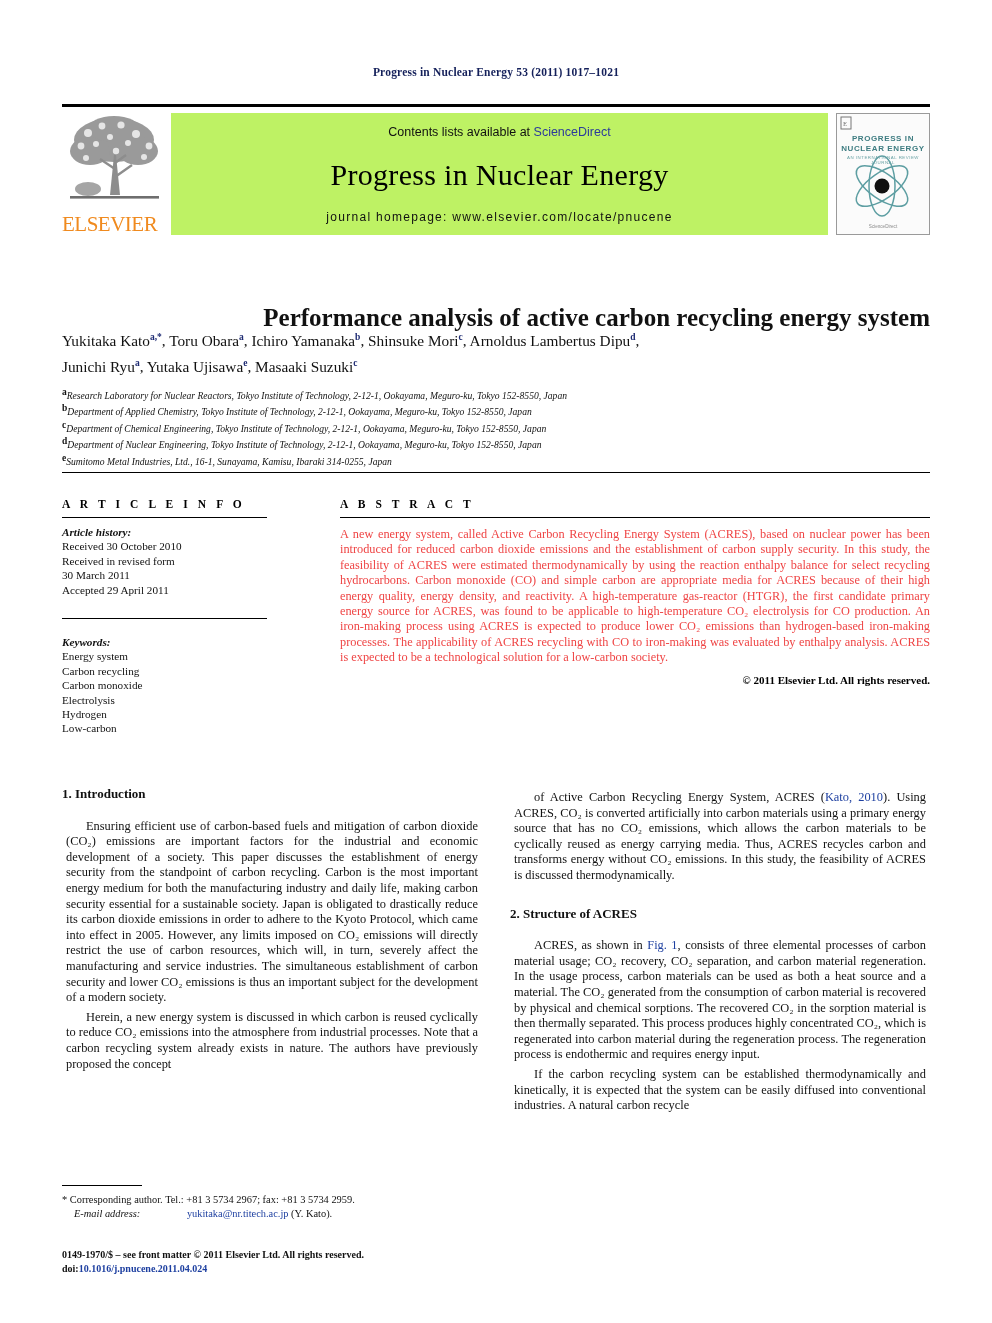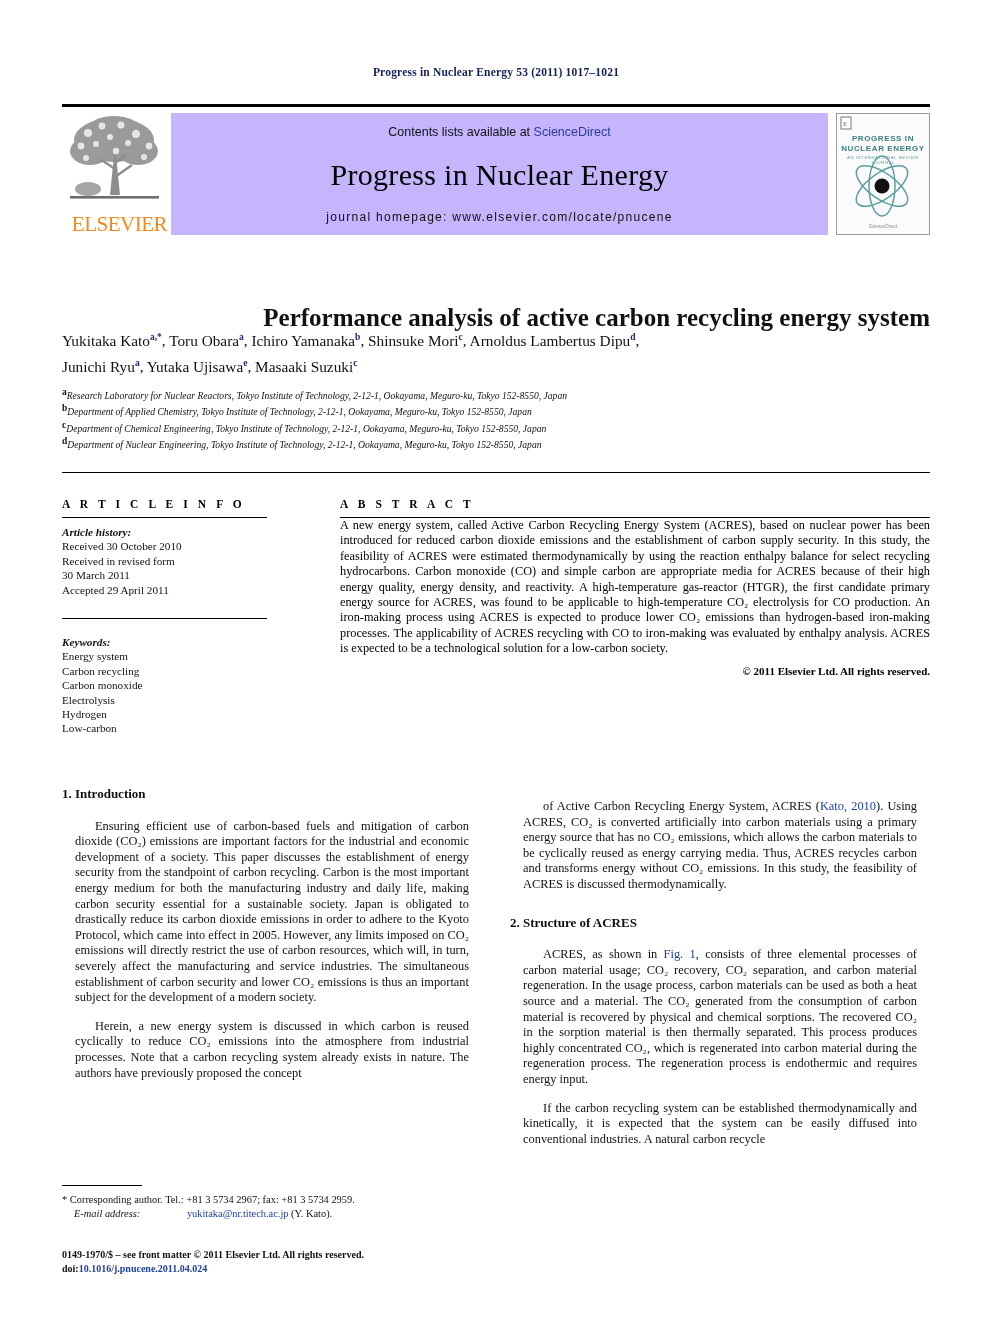--- a/index.html
+++ b/index.html
@@ -52,30 +52,30 @@
   .elsevier-logo {
     width: 105px;
     position: relative;
     flex: none;
   }
   .tree-svg { position:absolute; left:4px; top:0px; }
   .elsevier-word {
     position: absolute;
     left: 0; bottom: 0px;
     width: 105px;
-    text-align: right;
+    text-align: left;
     font-family: "Liberation Serif", serif;
     font-size: 21px;
     color: #f08a1e;
     letter-spacing: -0.5px;
     line-height: 1;
   }
   .journal-band {
     flex: 1;
-    background: #c4b5fd;
+    background: #bef264;
     position: relative;
     margin-left: 4px;
     margin-right: 8px;
   }
   .contents-line {
     position: absolute;
     top: 12px; left: 0; width: 100%;
     text-align: center;
     font-family: "Liberation Sans", sans-serif;
     font-size: 12.5px;
@@ -203,24 +203,25 @@
   .info-body {
     margin-top: 7px;
     font-size: 11.2px;
     line-height: 14.4px;
     color: #111;
   }
   .info-body .ital { font-style: italic; font-weight: bold; }
   .info-gap { height: 17px; }
   .kw-rule { border-top: 1.6px solid #000; margin: 4px 0 6px 0; }
   .abs-body {
+    margin-top: 9px;
     font-size: 12.3px;
     line-height: 15.4px;
     text-align: justify;
-    color: #000000;
+    color: #ef4444;
   }
   .abs-copy {
     margin-top: 8px;
     text-align: right;
     font-size: 11px;
     font-weight: bold;
   }
 
   
   .col {
@@ -234,21 +235,21 @@
   }
   #col-left  { left: 62px; }
   #col-right { left: 510px; }
   .h2 {
     font-size: 13px;
     font-weight: bold;
     margin: 0 0 17px 0;
     text-align: left;
   }
   .h2.spaced { margin-top: 22px; }
-  p.para { margin: 13px; text-indent: 20px; font-family: Liberation Serif, serif; }
+  p.para { margin: 4px; text-indent: 20px; font-family: Liberation Serif, serif; }
   p.para + p.para { margin-top: 0; }
   a.ref { color: #1d3fa0; text-decoration: none; }
 
   
   .footnote {
     position: absolute;
     left: 62px; top: 1185px;
     width: 420px;
     font-size: 10.4px;
     line-height: 13.6px;
@@ -347,20 +348,21 @@
   <div class="authors">
     <span id="authors-l1"><span>Yukitaka Kato</span><sup class="mk">a,*</sup>, <span>Toru Obara</span><sup class="mk">a</sup>, <span>Ichiro Yamanaka</span><sup class="mk">b</sup>, <span>Shinsuke Mori</span><sup class="mk">c</sup>, <span>Arnoldus Lambertus Dipu</span><sup class="mk">d</sup>,</span><br>
     <span id="authors-l2"><span>Junichi Ryu</span><sup class="mk">a</sup>, <span>Yutaka Ujisawa</span><sup class="mk">e</sup>, <span>Masaaki Suzuki</span><sup class="mk">c</sup></span>
   </div>
 
   <div class="affs" id="affs">
       <div class="aff"><sup>a</sup><span>Research Laboratory for Nuclear Reactors, Tokyo Institute of Technology, 2-12-1, Ookayama, Meguro-ku, Tokyo 152-8550, Japan</span></div>
       <div class="aff"><sup>b</sup><span>Department of Applied Chemistry, Tokyo Institute of Technology, 2-12-1, Ookayama, Meguro-ku, Tokyo 152-8550, Japan</span></div>
       <div class="aff"><sup>c</sup><span>Department of Chemical Engineering, Tokyo Institute of Technology, 2-12-1, Ookayama, Meguro-ku, Tokyo 152-8550, Japan</span></div>
       <div class="aff"><sup>d</sup><span>Department of Nuclear Engineering, Tokyo Institute of Technology, 2-12-1, Ookayama, Meguro-ku, Tokyo 152-8550, Japan</span></div>
+      <div class="aff"><sup>e</sup><span>Sumitomo Metal Industries, Ltd., 16-1, Sunayama, Kamisu, Ibaraki 314-0255, Japan</span></div>
     </div>
 
   <div class="rule-full" id="rule-top"></div>
 
   <div class="infocol">
     <div class="sec-label">A R T I C L E   I N F O</div>
     <div class="rule-sub"></div>
     <div class="info-body">
       <div class="ital">Article history:</div>
       <div id="history-lines">

